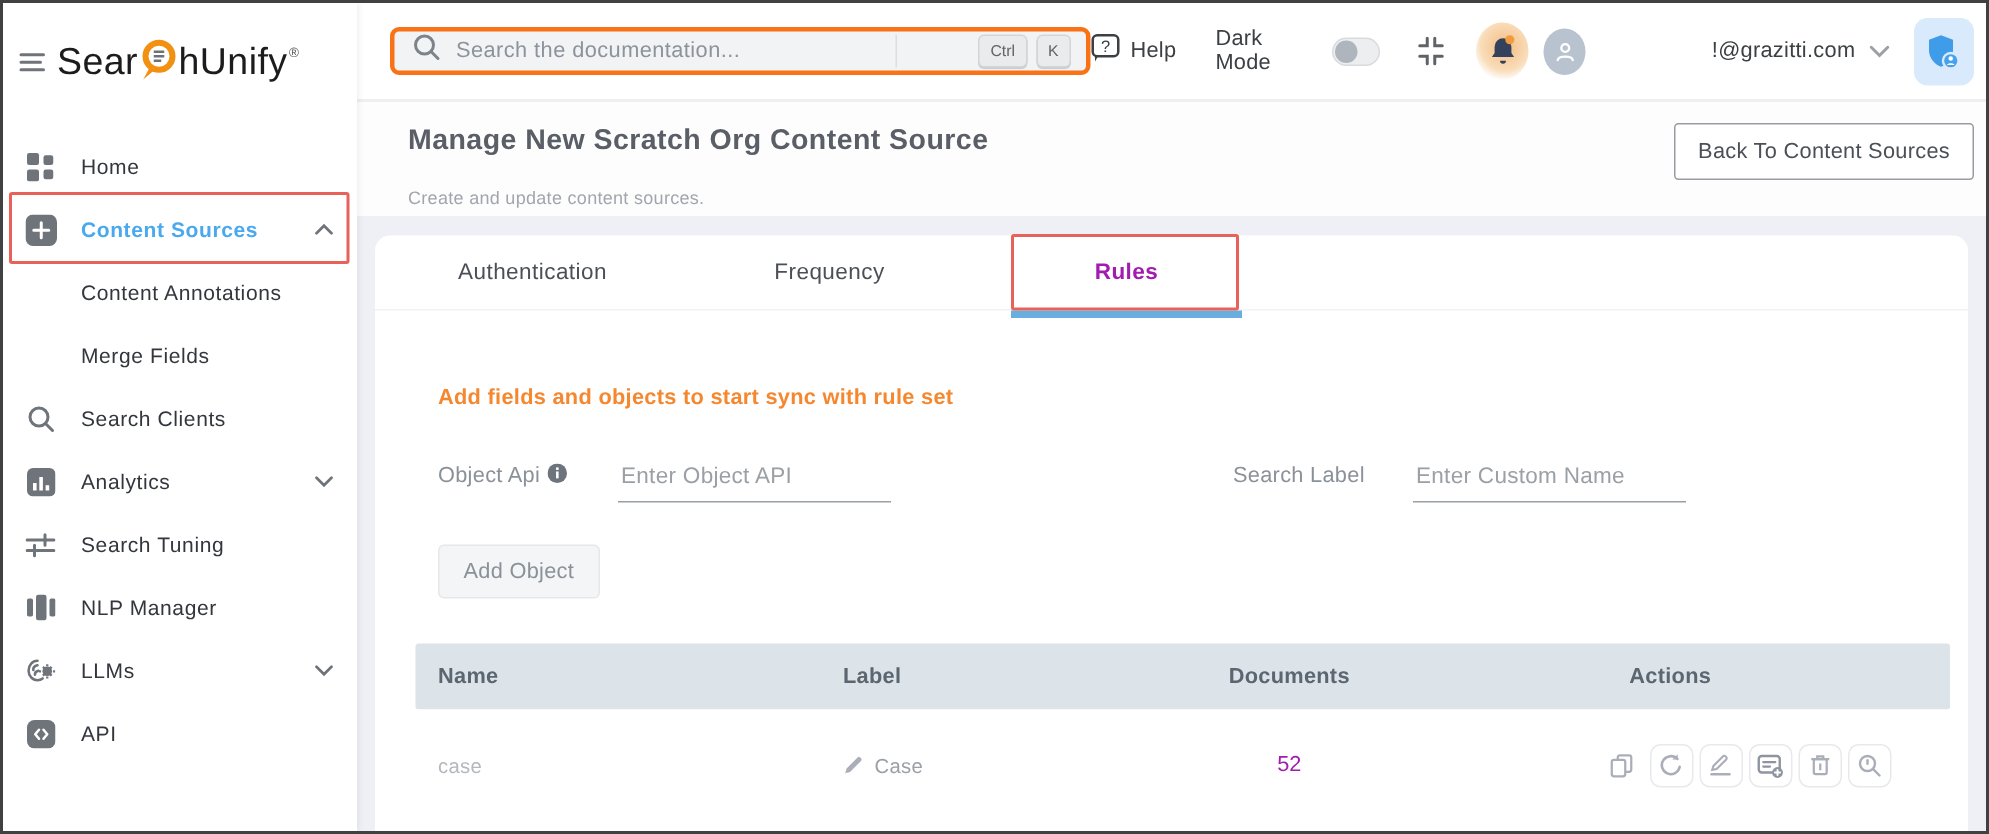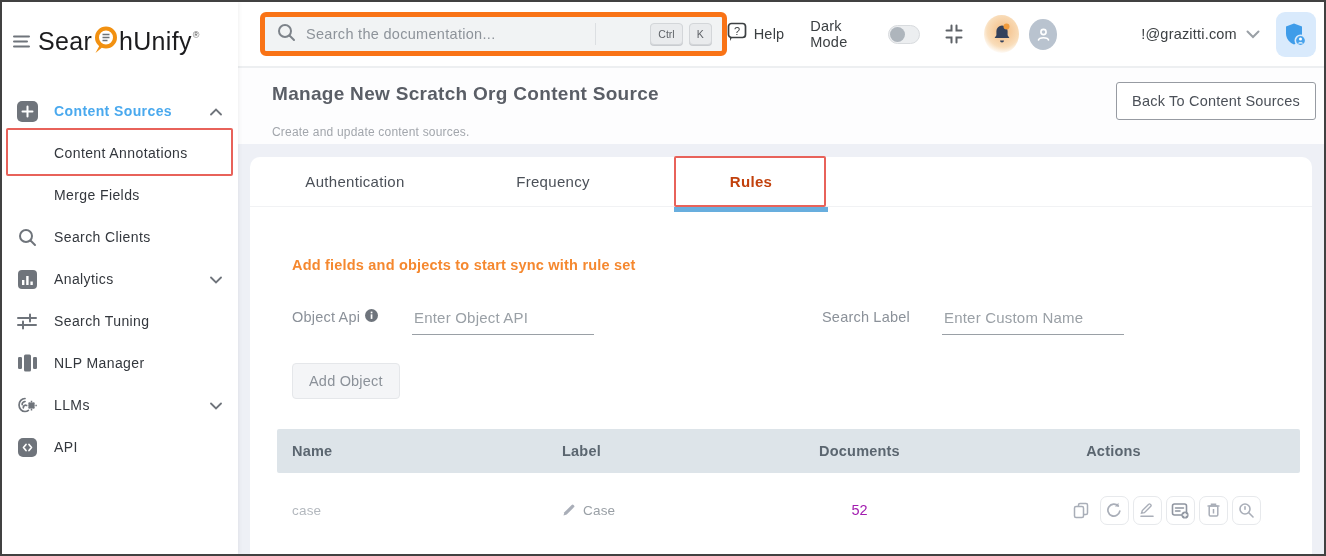--- a/index.html
+++ b/index.html
@@ -24,22 +24,22 @@
   .nav-item.sub { padding-left:52px; }
   .nav-item.active .ni-label { color:#4aa9ee; font-weight:700; }
   .nav-chevron { position:absolute; right:16px; top:50%; transform:translateY(-50%); }
   .annotation-box { position:absolute; border:2px solid #e8625a; border-radius:2px;
                     pointer-events:none; z-index:20; }
   .ann-sidebar { left:4px; top:126px; width:227px; height:48px; }
 
   
   .topbar { position:absolute; left:236px; top:0; width:1086px; height:66px;
             background:#fff; border-bottom:2px solid #edeff1; display:flex; align-items:center; }
-  .searchbox { margin-left:22px; width:482px; height:44px; background:#f1f3f4;
-               border:5px solid #f97316; border-radius:6px; display:flex; align-items:center;
+  .searchbox { margin-left:22px; width:482px; height:32px; background:#f1f3f4;
+               border:3px solid #f97316; border-radius:6px; display:flex; align-items:center;
                padding:0 10px 0 12px; }
   .searchbox input { flex:1; border:none; background:transparent; outline:none;
                      font-size:14.5px; color:#333; margin-left:10px; letter-spacing:.3px;
                      font-family:"Liberation Sans",sans-serif; }
   .searchbox input::placeholder { color:#8d939a; }
   .sb-divider { width:1px; height:22px; background:#dcdfe2; margin:0 10px 0 4px; }
   .keycap { background:#e9ebed; border:1px solid #d3d6d9; border-radius:4px;
             padding:4px 7px; font-size:10.5px; color:#5f6368; box-shadow:0 1px 0 #c9ccd0;margin-left:44px; }
   .keycap + .keycap { margin-left:6px; }
   .tb-right { margin-left:auto; display:flex; align-items:center; padding-right:8px; }
@@ -69,21 +69,21 @@
               background:#fff; border:1px solid #979ba2; border-radius:3px;
               font-size:14.5px; color:#4b5058; letter-spacing:.2px; cursor:pointer;
               font-family:"Liberation Sans",sans-serif; }
 
   
   .card { position:absolute; left:248px; top:155px; width:1062px; height:397px;
           background:#fff; border-radius:10px 10px 0 0; }
   .tabs { display:flex; height:50px; border-bottom:1px solid #f1f2f4; padding-left:6px; position:relative; }
   .tab { width:198px; display:flex; align-items:center; justify-content:center;
          font-size:15px; color:#4b5058; letter-spacing:.3px; cursor:pointer; }
-  .tab.active { color:#c2410c; font-weight:700; }
+  .tab.active { color:#a21caf; font-weight:700; }
   .ann-rules { left:424px; top:-1px; width:152px; height:51px; }
   .tab-underline { position:absolute; left:424px; top:50px; width:154px; height:5px;
                    background:#68aede; }
   .notice { margin:50px 0 0 42px; font-size:14.5px; font-weight:600; color:#f5882f;
             letter-spacing:.2px; height:18px; }
   .form-row { position:relative; margin-top:26px; height:56px; }
   .field-label { position:absolute; top:8px; font-size:14.5px; color:#8b9199;
                  letter-spacing:.2px; display:flex; align-items:flex-start; gap:5px; }
   .fl-objectapi { left:42px; }
   .fl-searchlabel { left:572px; }
@@ -135,20 +135,31 @@
           <circle cx="13" cy="11.5" r="9" fill="#fff" stroke="#f29111" stroke-width="4"></circle>
           <path d="M9.5 8.5h7M9.5 11.5h7M9.5 14.5h5" stroke="#6d7277" stroke-width="1.6"></path>
           <path d="M7 18.5 L2.5 27 L9 21.5 Z" fill="#f29111"></path>
         </svg>
         <span>hUnify</span>
         <sup>®</sup>
       </span>
     </div>
 
     <div class="nav">
+      <div class="nav-item">
+        <span class="ni-icon">
+          <svg width="19" height="19" viewBox="0 0 19 19" fill="#6f747b">
+              <rect x="0" y="0" width="8" height="8" rx="1.5"></rect>
+              <rect x="11" y="1.5" width="6.5" height="6.5" rx="1.5"></rect>
+              <rect x="0" y="11" width="8" height="8" rx="1.5"></rect>
+              <rect x="11" y="11" width="6.5" height="6.5" rx="1.5"></rect>
+            </svg>
+        </span>
+        <span class="ni-label">Home</span>
+      </div>
 
       <div class="nav-item active">
         <span class="ni-icon">
           <svg width="21" height="21" viewBox="0 0 21 21">
               <rect width="21" height="21" rx="5" fill="#6f747b"></rect>
               <path d="M10.5 5.5v10M5.5 10.5h10" stroke="#fff" stroke-width="2" stroke-linecap="round"></path>
             </svg>
         </span>
         <span class="ni-label">Content Sources</span>
         <span class="nav-chevron">

